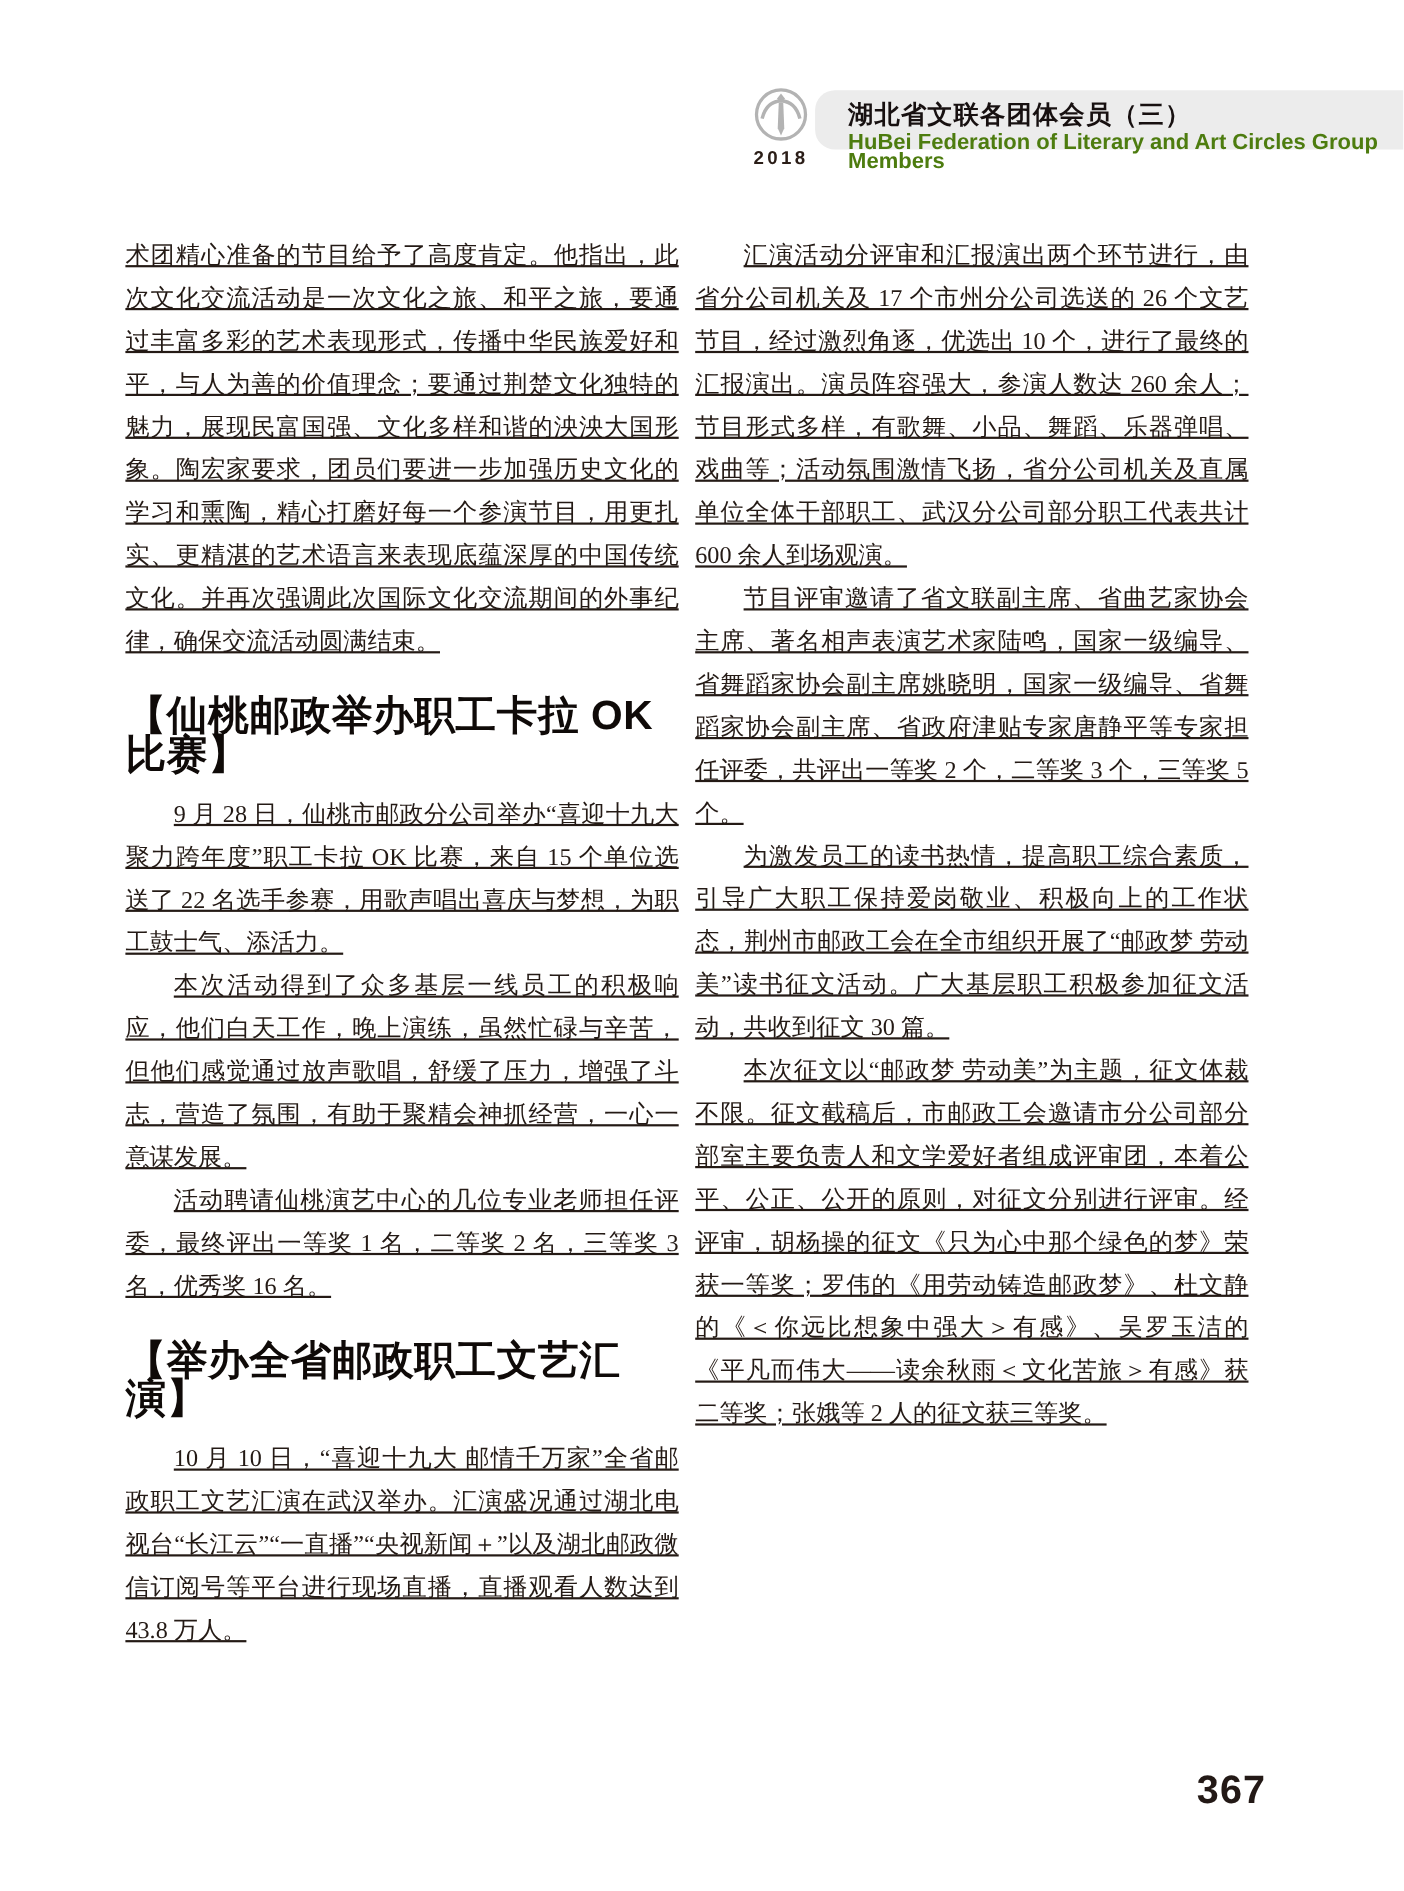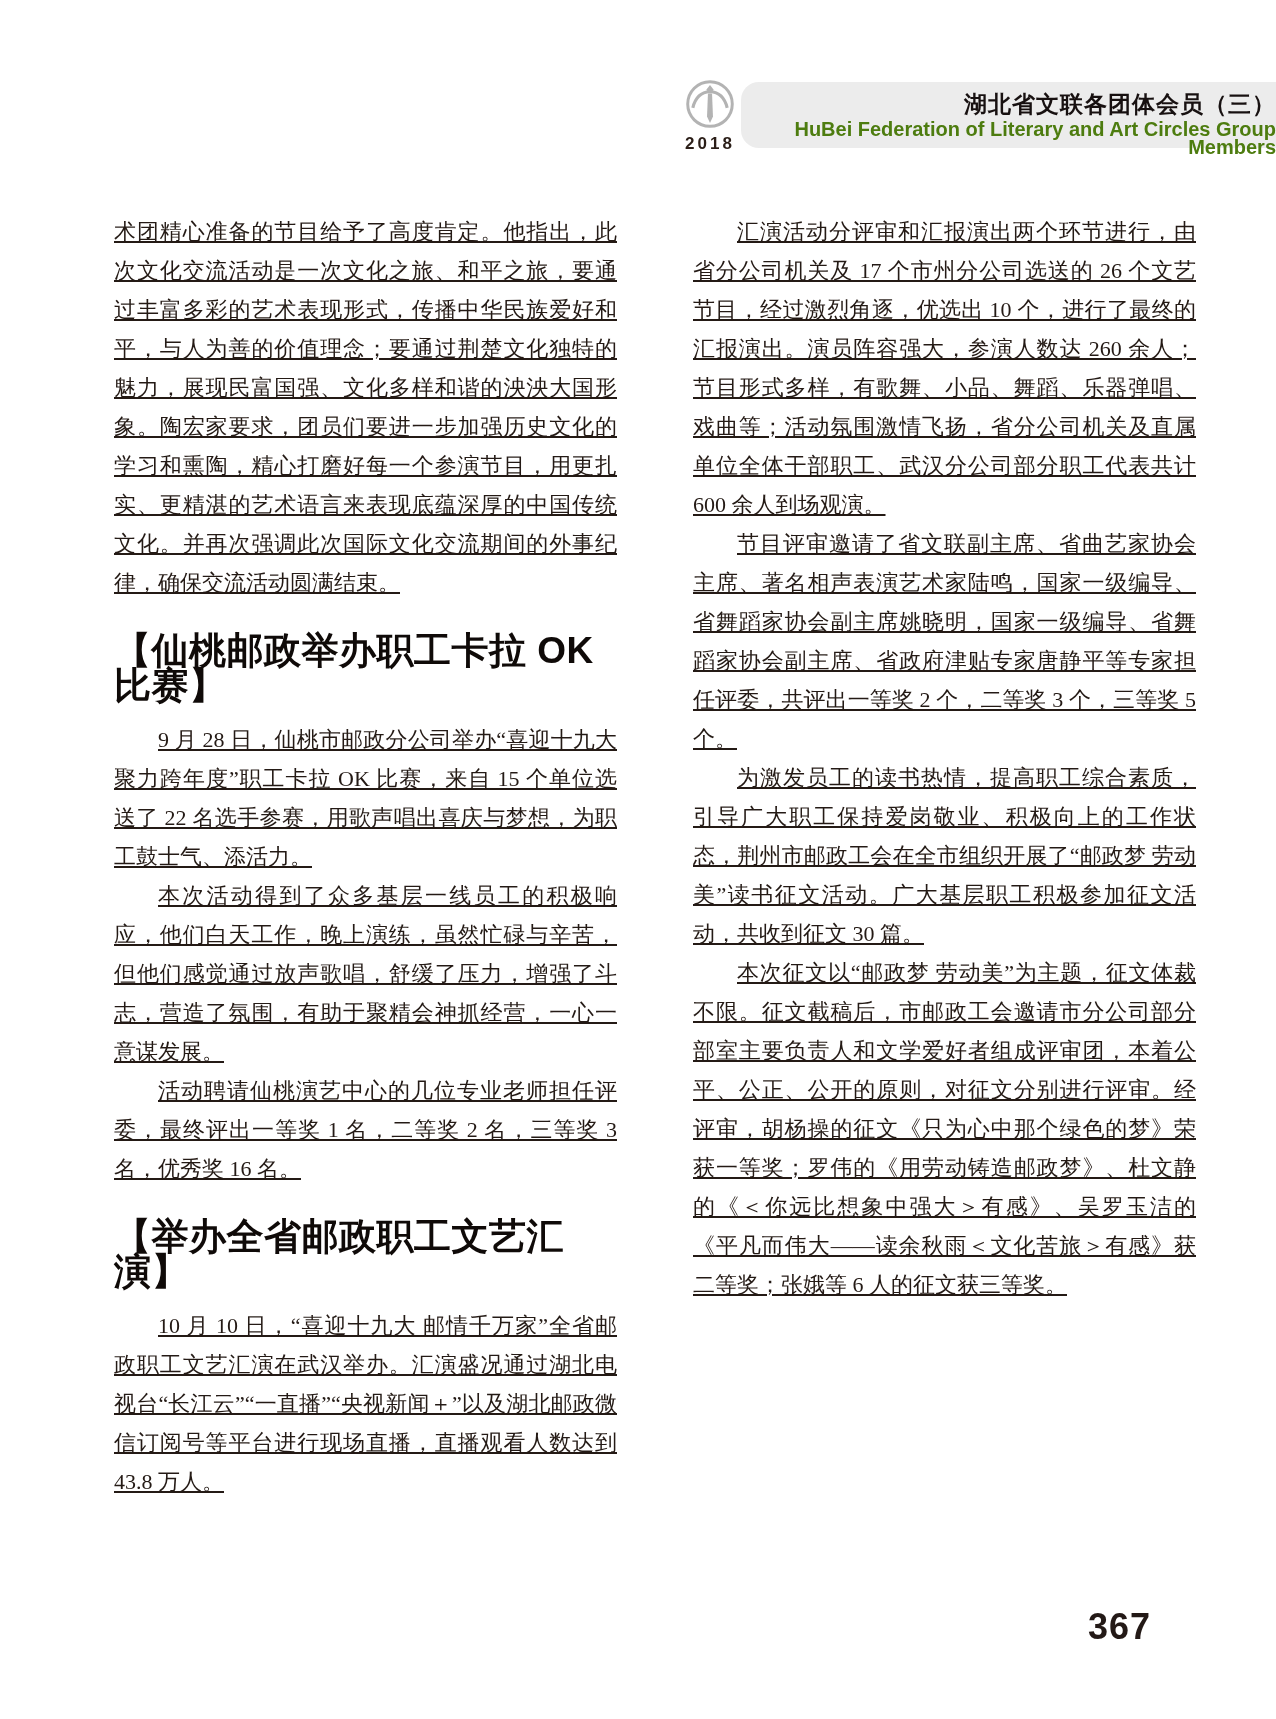--- a/index.html
+++ b/index.html
@@ -25,26 +25,25 @@
     margin-top:2px;
     font-family:"Liberation Sans","DejaVu Sans",sans-serif;
     font-size:17px;
     font-weight:bold;
     letter-spacing:3px;
     color:#2b1e18;
   }
   .header-band {
     position:absolute;
     left:741px; top:82px; right:0;
-    height:66px;
+    height:54px;
     background:#ececec;
     border-radius:18px 0 0 18px;
     box-sizing:border-box;
     padding:9px 0 0 30px;
-    text-align:right;
   }
   .band-title {
     font-family:"Liberation Sans","DejaVu Sans",sans-serif;
     font-size:23px;
     font-weight:bold;
     letter-spacing:1px;
     color:#171010;
     line-height:26px;
   }
   .band-subtitle {
@@ -60,21 +59,21 @@
   .column {
     position:absolute;
     top:212px;
     width:503px;
     font-size:22px;
     line-height:39px;
     text-align:justify;
     color:#241a15;
   }
   .column-left  { left:114px; }
-  .column-right { left:693px; }
+  .column-right { left:632px; }
   .column p { margin:0;text-decoration:underline; }
   .column p.indent { text-indent:2em; }
   .section-heading {
     font-family:"Liberation Sans","DejaVu Sans",sans-serif;
     font-size:37px;
     line-height:35px;
     font-weight:bold;
     color:#0f0a08;
     margin:31px 0 17px 0;
     text-align:left;
@@ -121,18 +120,18 @@
     <p class="indent">本次活动得到了众多基层一线员工的积极响应，他们白天工作，晚上演练，虽然忙碌与辛苦，但他们感觉通过放声歌唱，舒缓了压力，增强了斗志，营造了氛围，有助于聚精会神抓经营，一心一意谋发展。</p>
     <p class="indent">活动聘请仙桃演艺中心的几位专业老师担任评委，最终评出一等奖 1 名，二等奖 2 名，三等奖 3 名，优秀奖 16 名。</p>
     <h2 class="section-heading">【举办全省邮政职工文艺汇演】</h2>
     <p class="indent">10 月 10 日，“喜迎十九大 邮情千万家”全省邮政职工文艺汇演在武汉举办。汇演盛况通过湖北电视台“长江云”“一直播”“央视新闻＋”以及湖北邮政微信订阅号等平台进行现场直播，直播观看人数达到 43.8 万人。</p>
   </div>
 
   <div class="column column-right">
     <p class="indent">汇演活动分评审和汇报演出两个环节进行，由省分公司机关及 17 个市州分公司选送的 26 个文艺节目，经过激烈角逐，优选出 10 个，进行了最终的汇报演出。演员阵容强大，参演人数达 260 余人；节目形式多样，有歌舞、小品、舞蹈、乐器弹唱、戏曲等；活动氛围激情飞扬，省分公司机关及直属单位全体干部职工、武汉分公司部分职工代表共计 600 余人到场观演。</p>
     <p class="indent">节目评审邀请了省文联副主席、省曲艺家协会主席、著名相声表演艺术家陆鸣，国家一级编导、省舞蹈家协会副主席姚晓明，国家一级编导、省舞蹈家协会副主席、省政府津贴专家唐静平等专家担任评委，共评出一等奖 2 个，二等奖 3 个，三等奖 5 个。</p>
     <p class="indent">为激发员工的读书热情，提高职工综合素质，引导广大职工保持爱岗敬业、积极向上的工作状态，荆州市邮政工会在全市组织开展了“邮政梦 劳动美”读书征文活动。广大基层职工积极参加征文活动，共收到征文 30 篇。</p>
-    <p class="indent">本次征文以“邮政梦 劳动美”为主题，征文体裁不限。征文截稿后，市邮政工会邀请市分公司部分部室主要负责人和文学爱好者组成评审团，本着公平、公正、公开的原则，对征文分别进行评审。经评审，胡杨操的征文《只为心中那个绿色的梦》荣获一等奖；罗伟的《用劳动铸造邮政梦》、杜文静的《＜你远比想象中强大＞有感》、吴罗玉洁的《平凡而伟大——读余秋雨＜文化苦旅＞有感》获二等奖；张娥等 6 人的征文获三等奖。</p>
+    <p class="indent">本次征文以“邮政梦 劳动美”为主题，征文体裁不限。征文截稿后，市邮政工会邀请市分公司部分部室主要负责人和文学爱好者组成评审团，本着公平、公正、公开的原则，对征文分别进行评审。经评审，胡杨操的征文《只为心中那个绿色的梦》荣获一等奖；罗伟的《用劳动铸造邮政梦》、杜文静的《＜你远比想象中强大＞有感》、吴罗玉洁的《平凡而伟大——读余秋雨＜文化苦旅＞有感》获二等奖；张娥等 2 人的征文获三等奖。</p>
   </div>
 
   <div class="page-number">367</div>
 
 </div>
 
 </body></html>

